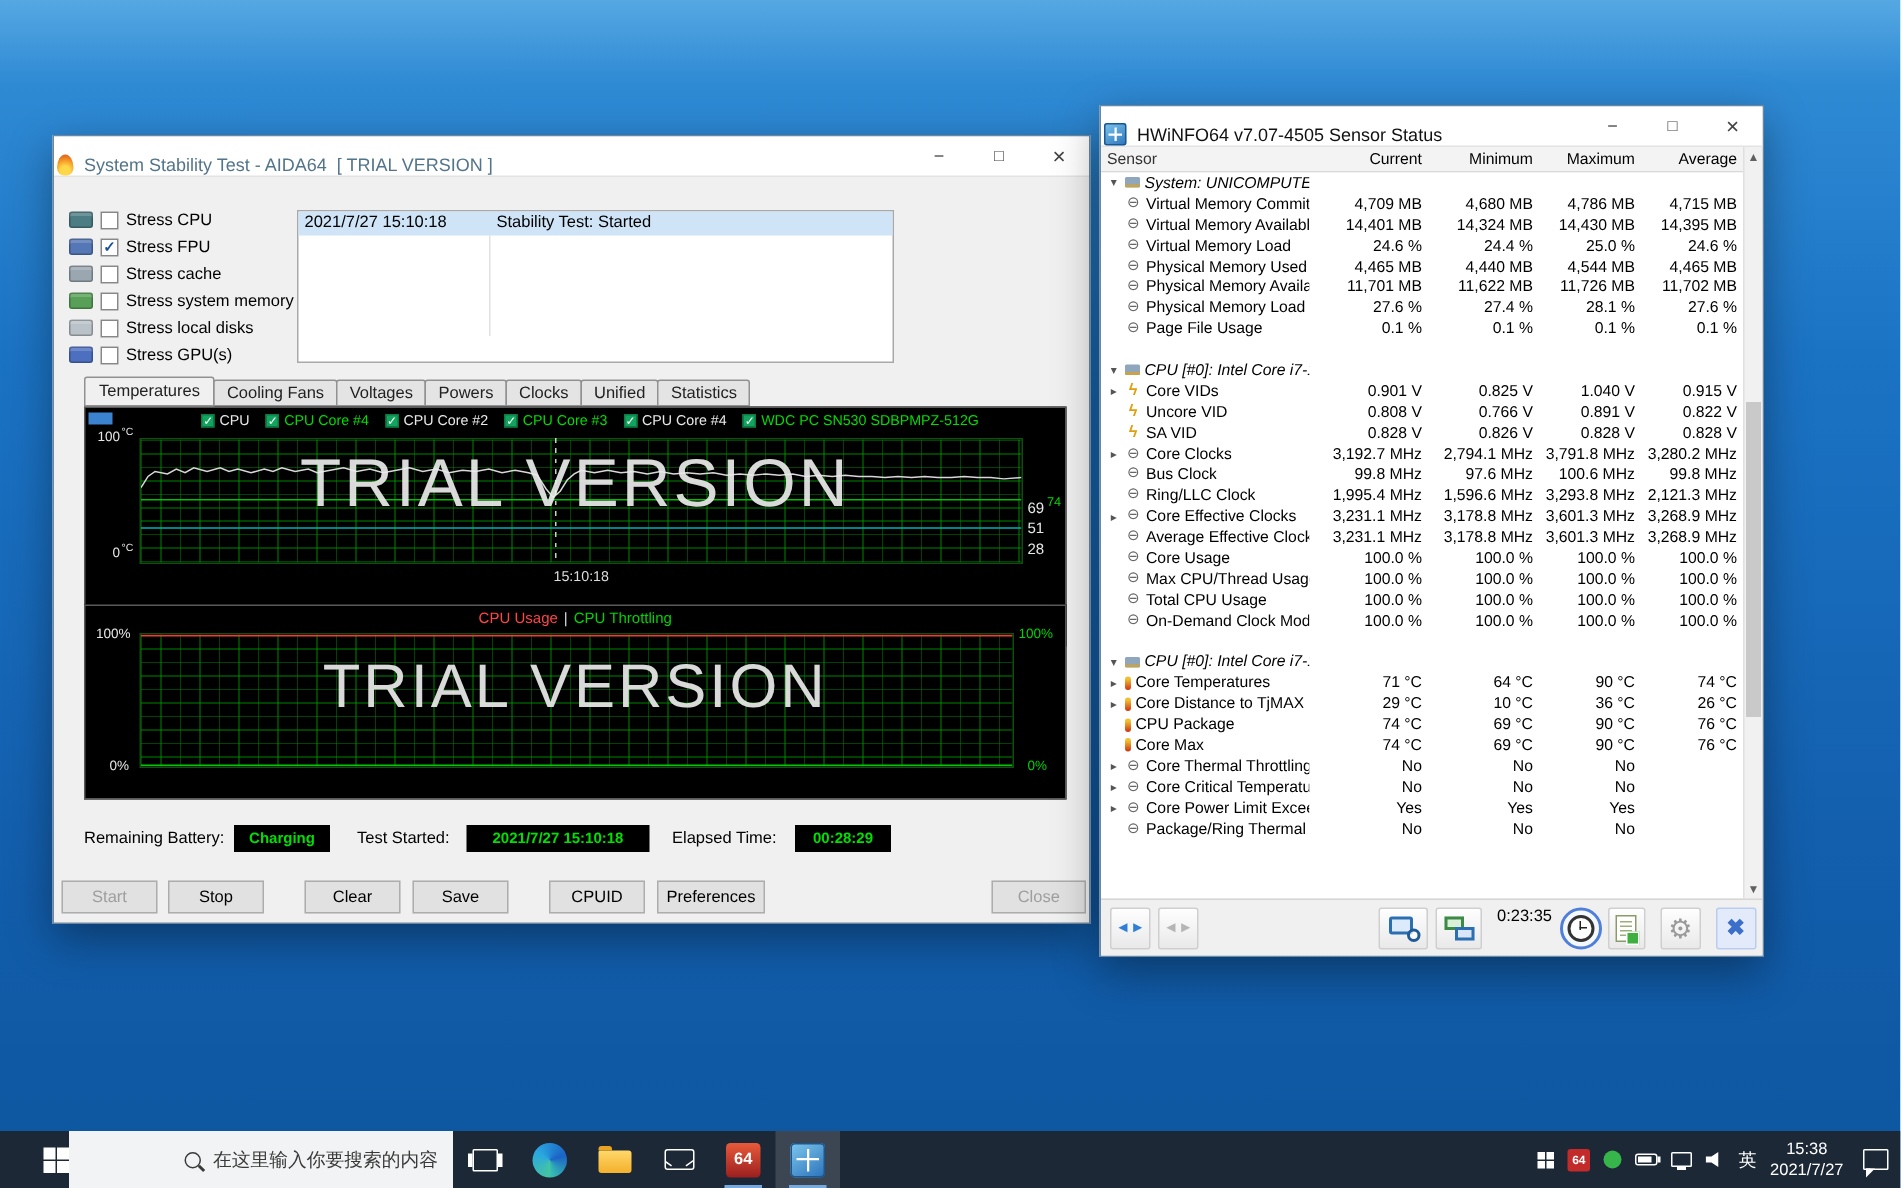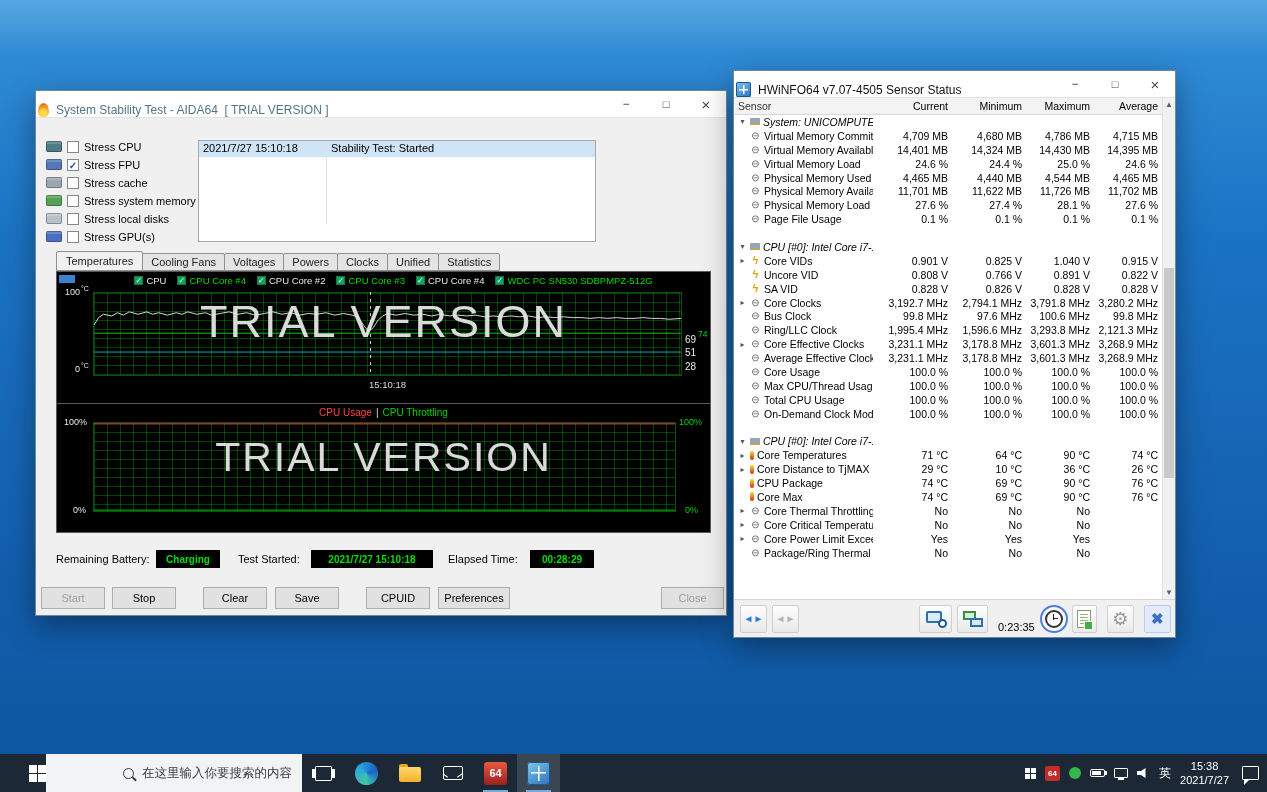--- a/index.html
+++ b/index.html
@@ -119,21 +119,21 @@
   .sb-up,.sb-down{position:absolute;left:0;right:0;height:13px;color:#606060;font-size:8px;text-align:center;line-height:13px;}
   .sb-up{top:0;} .sb-down{bottom:0;}
   .sb-up::before{content:"▲";} .sb-down::before{content:"▼";}
   .sb-thumb{position:absolute;left:1px;right:1px;top:170px;height:210px;background:#c9c9c9;}
   .hw-toolbar{position:absolute;left:0;right:0;bottom:0;height:38px;background:#f0f0f0;border-top:1px solid #d6d6d6;
     display:flex;align-items:center;box-sizing:border-box;}
   .tool-btn{height:28px;width:30px;display:flex;align-items:center;justify-content:center;flex:none;
     background:linear-gradient(#fefefe,#e9e9e9);border:1px solid #cfcfcf;border-radius:2px;box-sizing:border-box;}
   #t-nav1{margin-left:6px;width:27px;} #t-nav2{margin-left:5px;width:27px;}
   #t-search{margin-left:120px;width:33px;} #t-sync{margin-left:5px;width:31px;}
-  .tool-time{margin-left:10px;display:flex;align-items:flex-end;gap:5px;flex:none;}
+  .tool-time{margin-left:10px;display:flex;align-items:flex-start;gap:5px;flex:none;}
   .time-text{font-size:11px;color:#000;}
   #t-report{margin-left:4px;width:25px;} #t-gear{margin-left:10px;width:27px;} #t-close{margin-left:10px;width:27px;}
   .ar-l::before{content:"◄";} .ar-r::before{content:"►";}
   .nav-ar{font-size:10px;color:#2f7fd6;letter-spacing:0;}
   .gray .nav-ar{color:#b5b5b5;}
   .ms-ic{position:relative;width:20px;height:15px;}
   .ms-mon{position:absolute;left:0;top:0;width:16px;height:12px;border:2px solid #2b6fb2;border-radius:2px;background:#ddeafc;box-sizing:border-box;}
   .ms-mag{position:absolute;right:-1px;bottom:-2px;width:9px;height:9px;border:2px solid #1f5a96;border-radius:50%;background:rgba(255,255,255,.7);box-sizing:border-box;}
   .sy-ic{position:relative;width:20px;height:16px;}
   .sy-b{position:absolute;left:0;top:0;width:13px;height:9px;border:2px solid #3c8a46;background:#d8efd8;box-sizing:border-box;}

